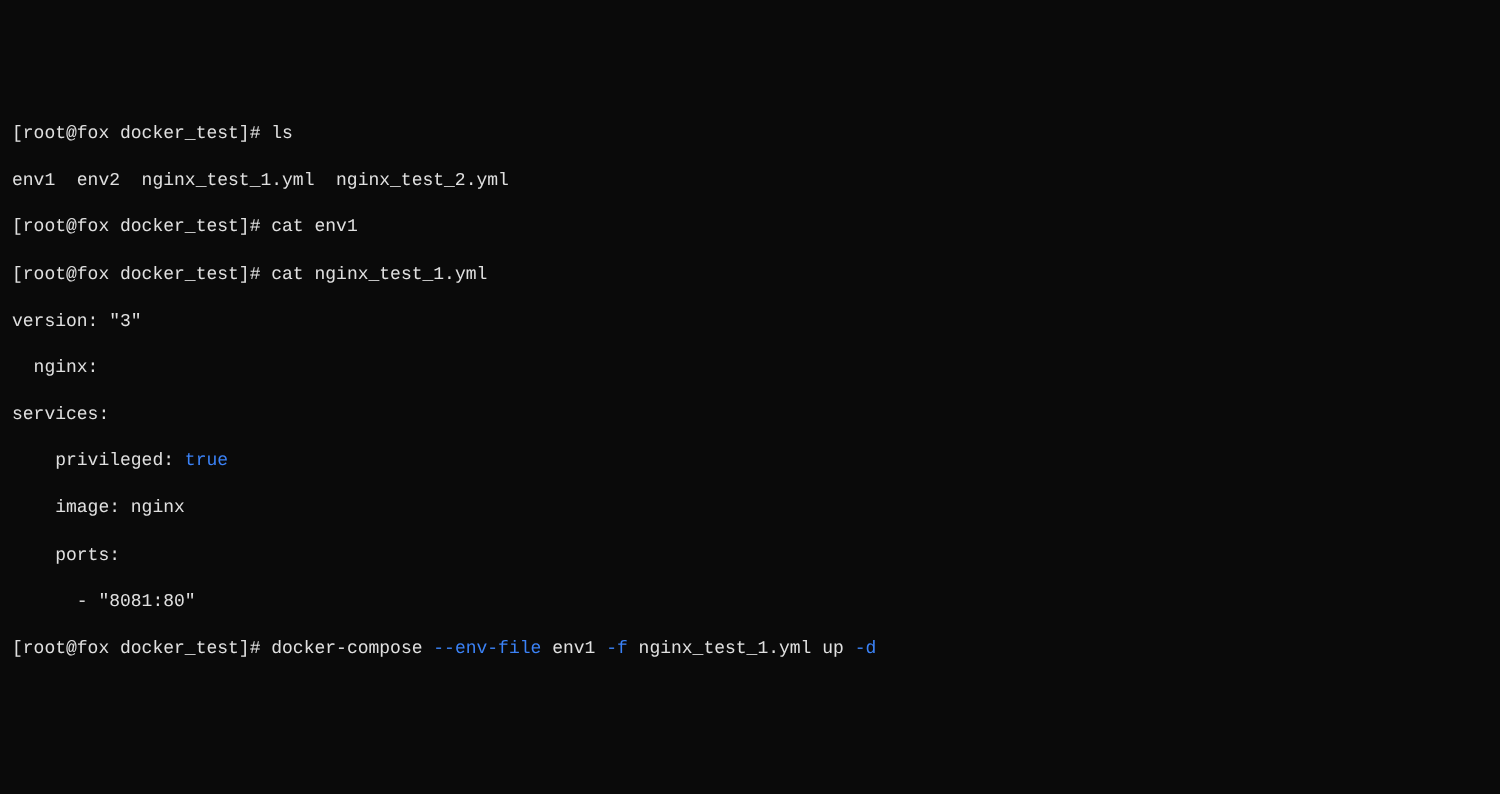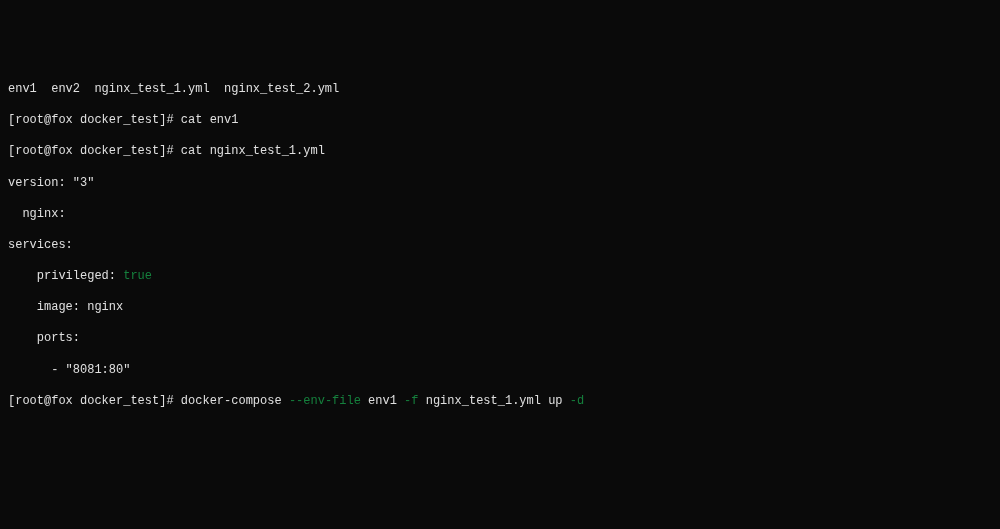--- a/index.html
+++ b/index.html
@@ -17,28 +17,29 @@
       white-space: pre;
       overflow-x: auto;
       width: 1000px;
       height: 529px;
     }
     .line {
       display: block;
       white-space: pre;
     }
     .white { color: #e0e0e0; }
-    .cyan { color: #15803d; }
+    .cyan { color: #3b82f6; }
   </style>
 </head>
 <body>
 
 
 
 <div>
+<span class="line"><span class="white">[root@fox docker_test]</span><span class="white">#</span> <span class="white">ls</span></span>
 <span class="line white">env1  env2  nginx_test_1.yml  nginx_test_2.yml</span>
 <span class="line"><span class="white">[root@fox docker_test]</span><span class="white">#</span> <span class="white">cat env1</span></span>
 <span class="line"><span class="white">[root@fox docker_test]</span><span class="white">#</span> <span class="white">cat nginx_test_1.yml</span></span>
 <span class="line white">version: "3"</span>
 <span class="line white">  nginx:</span>
 <span class="line white">services:</span>
 <span class="line"><span class="white">    privileged: </span><span class="cyan">true</span></span>
 <span class="line white">    image: nginx</span>
 <span class="line white">    ports:</span>
 <span class="line white">      - "8081:80"</span>

